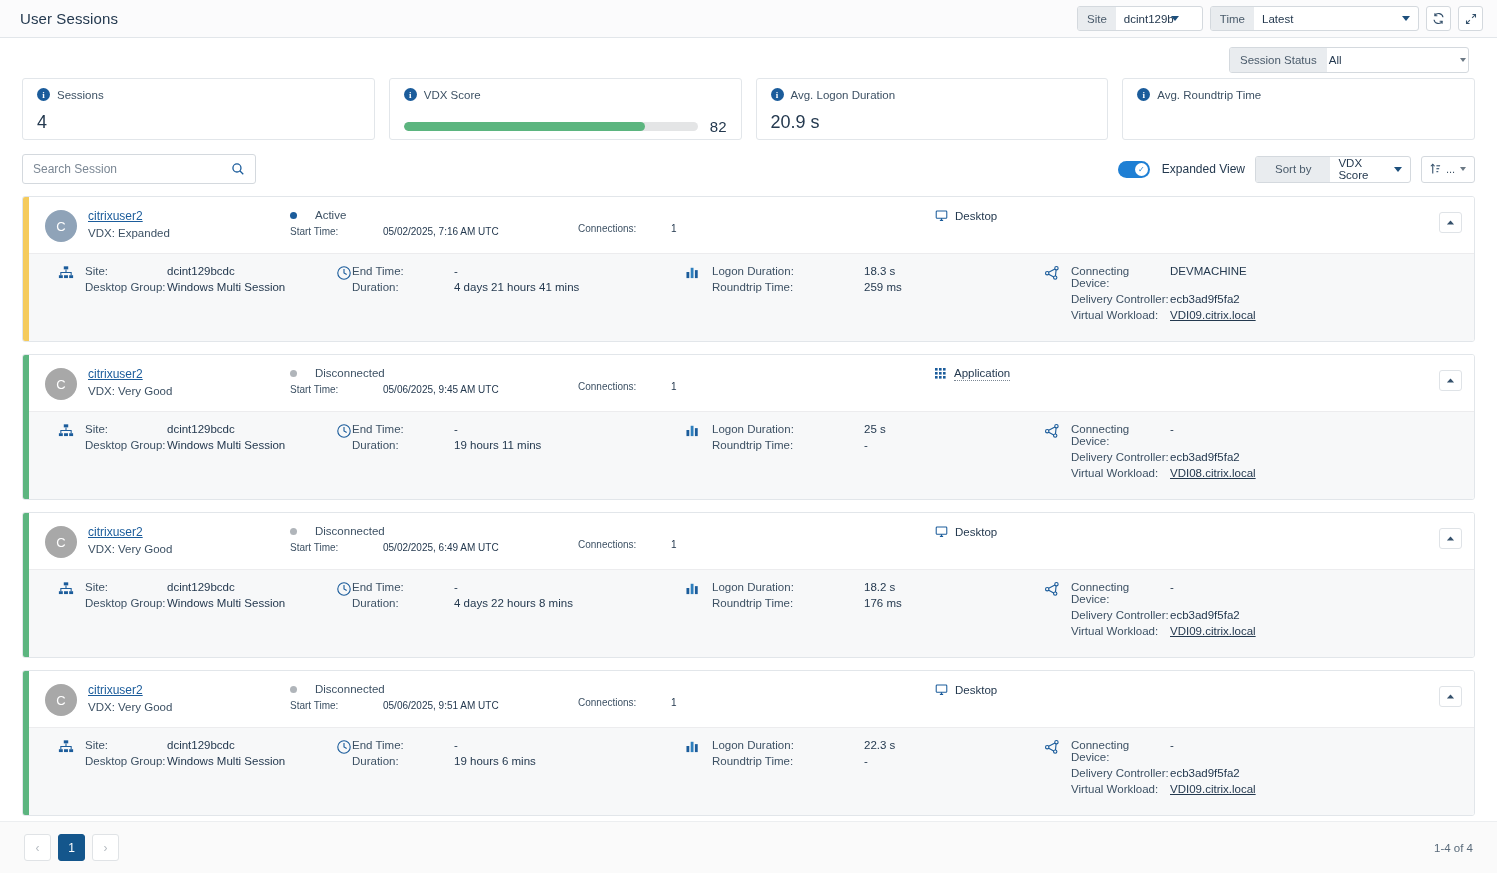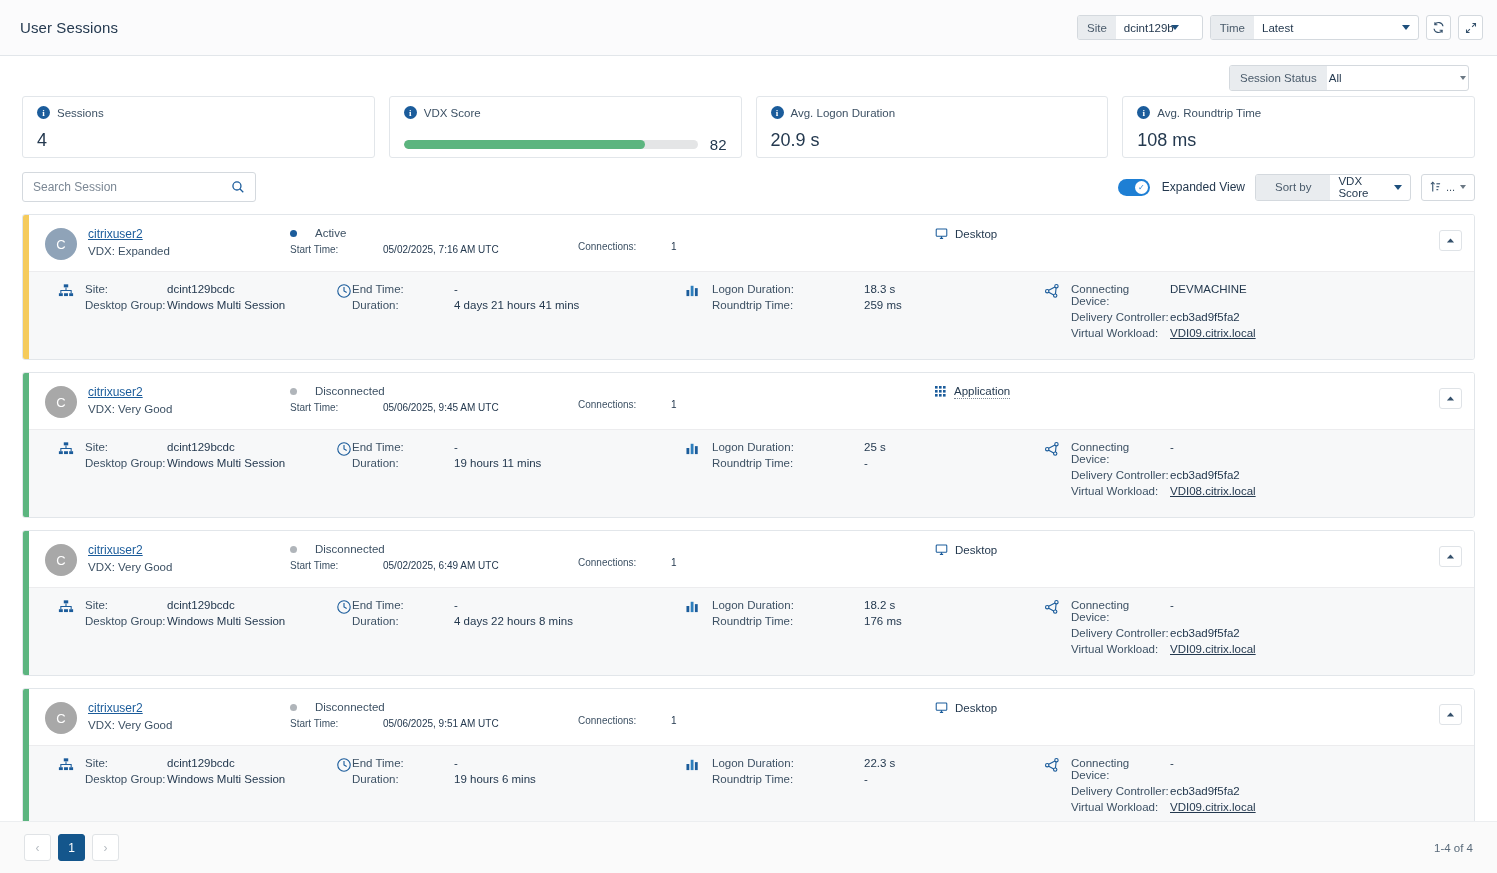--- a/index.html
+++ b/index.html
@@ -7,21 +7,21 @@
     width: 1497px; height: 873px;
     background: #ffffff;
     font-family: "Liberation Sans", sans-serif;
     color: #1f3347;
     overflow: hidden;
   }
   body { font-size: 12px; }
 
   
   .topbar {
-    height: 56px;
+    height: 38px;
     border-bottom: 1px solid #e2e6ea;
     background: #fbfbfc;
     display: flex; align-items: center;
     padding: 0 14px 0 20px;
     position: relative;
   }
   .page-title { font-size: 15px; color: #24394f; font-weight: 400; letter-spacing: .1px; }
   .topbar-right { margin-left: auto; display: flex; align-items: center; gap: 7px; }
 
   .combo {
@@ -296,21 +296,20 @@
       <span class="kpi-label">Avg. Logon Duration</span>
     </div>
     <div class="kpi-value">20.9 s</div>
   </div>
 
   <div class="kpi">
     <div class="kpi-head">
       <span class="info-i">i</span>
       <span class="kpi-label">Avg. Roundtrip Time</span>
     </div>
-    <div class="kpi-value">108 ms</div>
   </div>
 </div>
 
 <div class="toolbar">
   <div class="search-box">
     <input type="text" placeholder="Search Session" style="">
     <svg width="14" height="14" viewBox="0 0 16 16" fill="none" stroke="#1b5c9b" stroke-width="1.5">
       <circle cx="6.8" cy="6.8" r="4.6"></circle>
         <path d="M10.3 10.3 14 14"></path>
     </svg>

